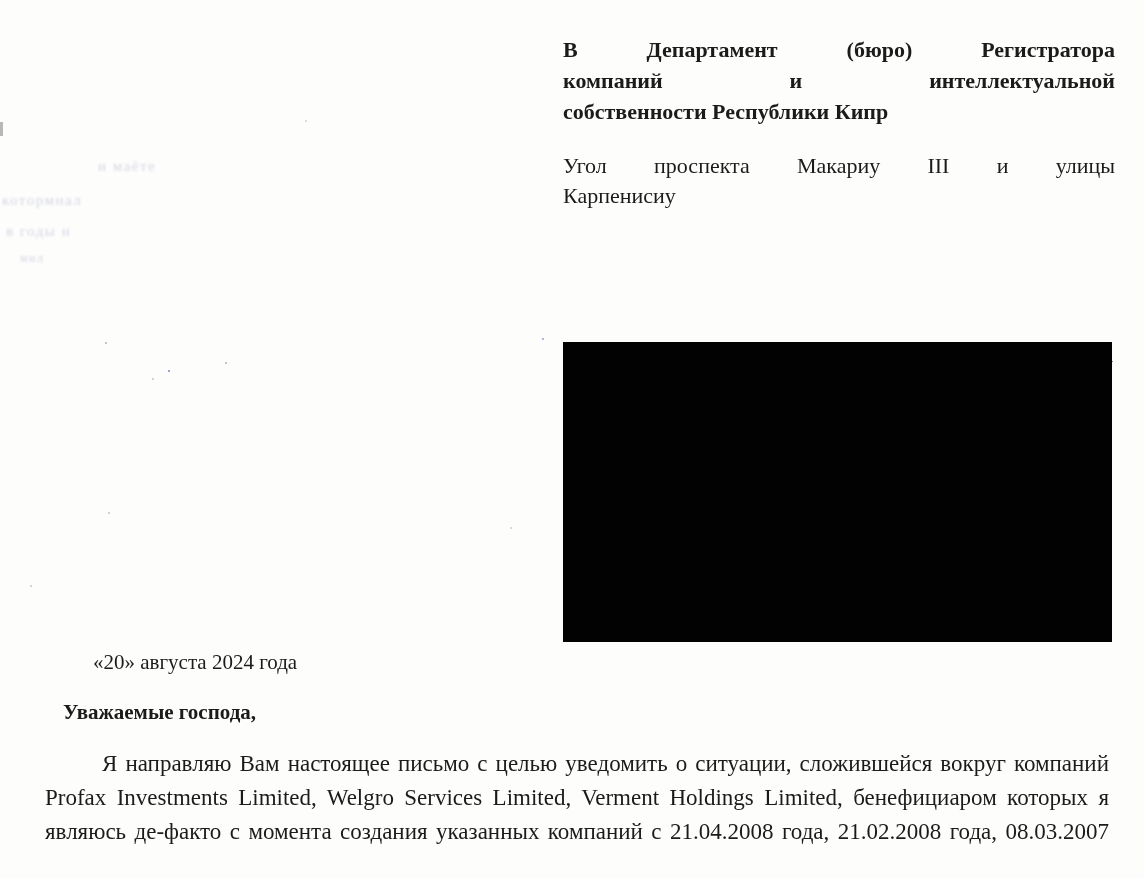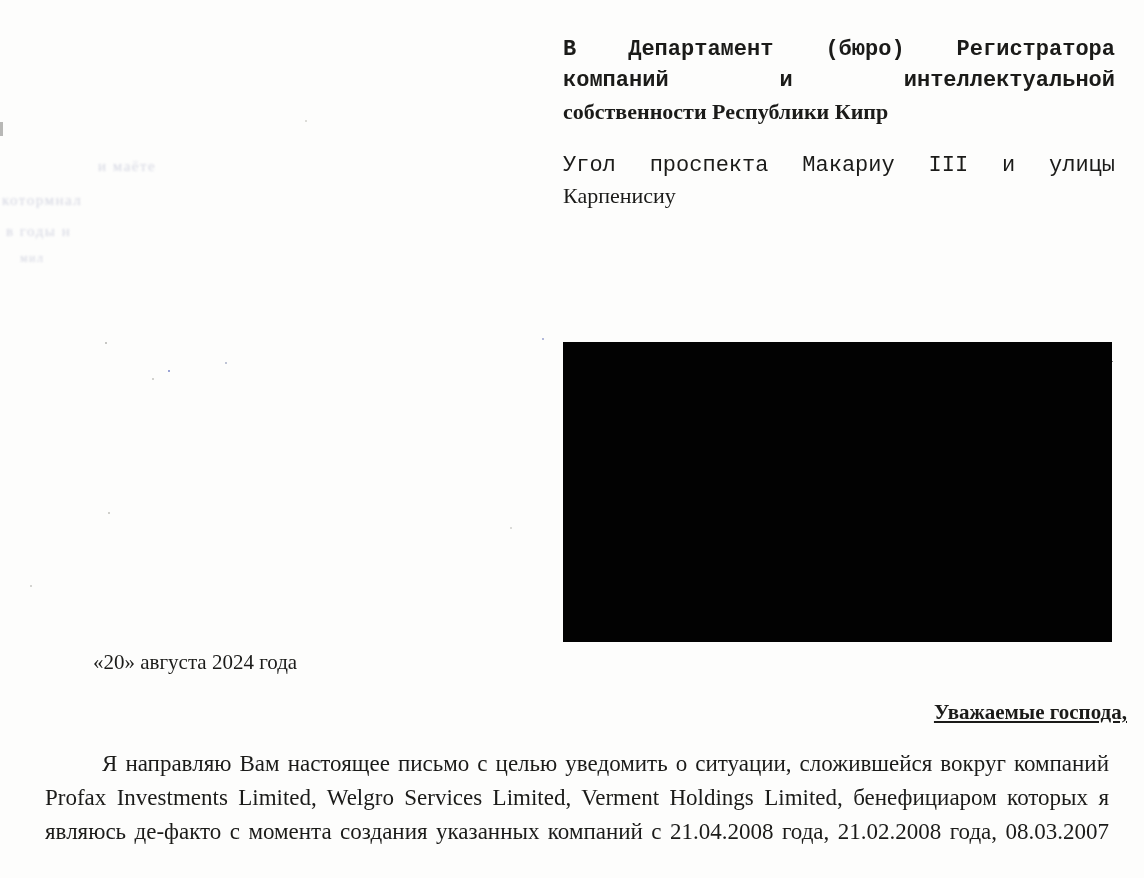--- a/index.html
+++ b/index.html
@@ -6,29 +6,29 @@
   body{
     width:1144px;height:878px;
     font-family:"Liberation Serif","DejaVu Serif",serif;
     background:#ffffff;
   }
   .page{
     position:relative;width:1144px;height:878px;overflow:hidden;
     background:#fdfdfc;color:#1b1b19;
   }
   .bold{font-weight:bold;}
-  .jline{text-align:justify;text-align-last:justify;font-family:Liberation Mono, monospace;}
+  .jline{text-align:justify;text-align-last:justify;}
   
   .recipient{position:absolute;left:563px;top:34px;width:552px;font-size:22px;line-height:31px;font-weight:bold;}
   .addr1{position:absolute;left:563px;top:151px;width:552px;font-size:22px;line-height:30px;}
   .addr2{position:absolute;left:563px;top:224px;width:552px;font-size:22px;line-height:30px;}
   .sender{position:absolute;left:563px;top:302px;width:550px;font-size:22px;display:flex;justify-content:flex-end;align-items:baseline;margin-top:40px;}
   .redaction{position:absolute;left:563px;top:342px;width:549px;height:300px;background:#020202;}
   .date-line{position:absolute;left:93px;top:650px;font-size:21px;}
-  .salutation{position:absolute;left:63px;top:700px;width:1064px;text-align:right;font-size:21px;font-weight:bold;text-decoration:underline;}
+  .salutation{position:absolute;left:63px;top:700px;width:1064px;text-align:left;font-size:21px;font-weight:bold;}
   .para1{
     position:absolute;left:45px;top:747px;width:1064px;height:112px;overflow:hidden;
     font-size:23px;line-height:34px;text-align:justify;text-indent:57px;
   }
   .para2{
     position:absolute;left:63px;top:862px;width:1064px;height:16px;overflow:hidden;
     font-size:20.5px;line-height:27px;text-align:justify;text-indent:57px;
   }
   
   .ghost{

